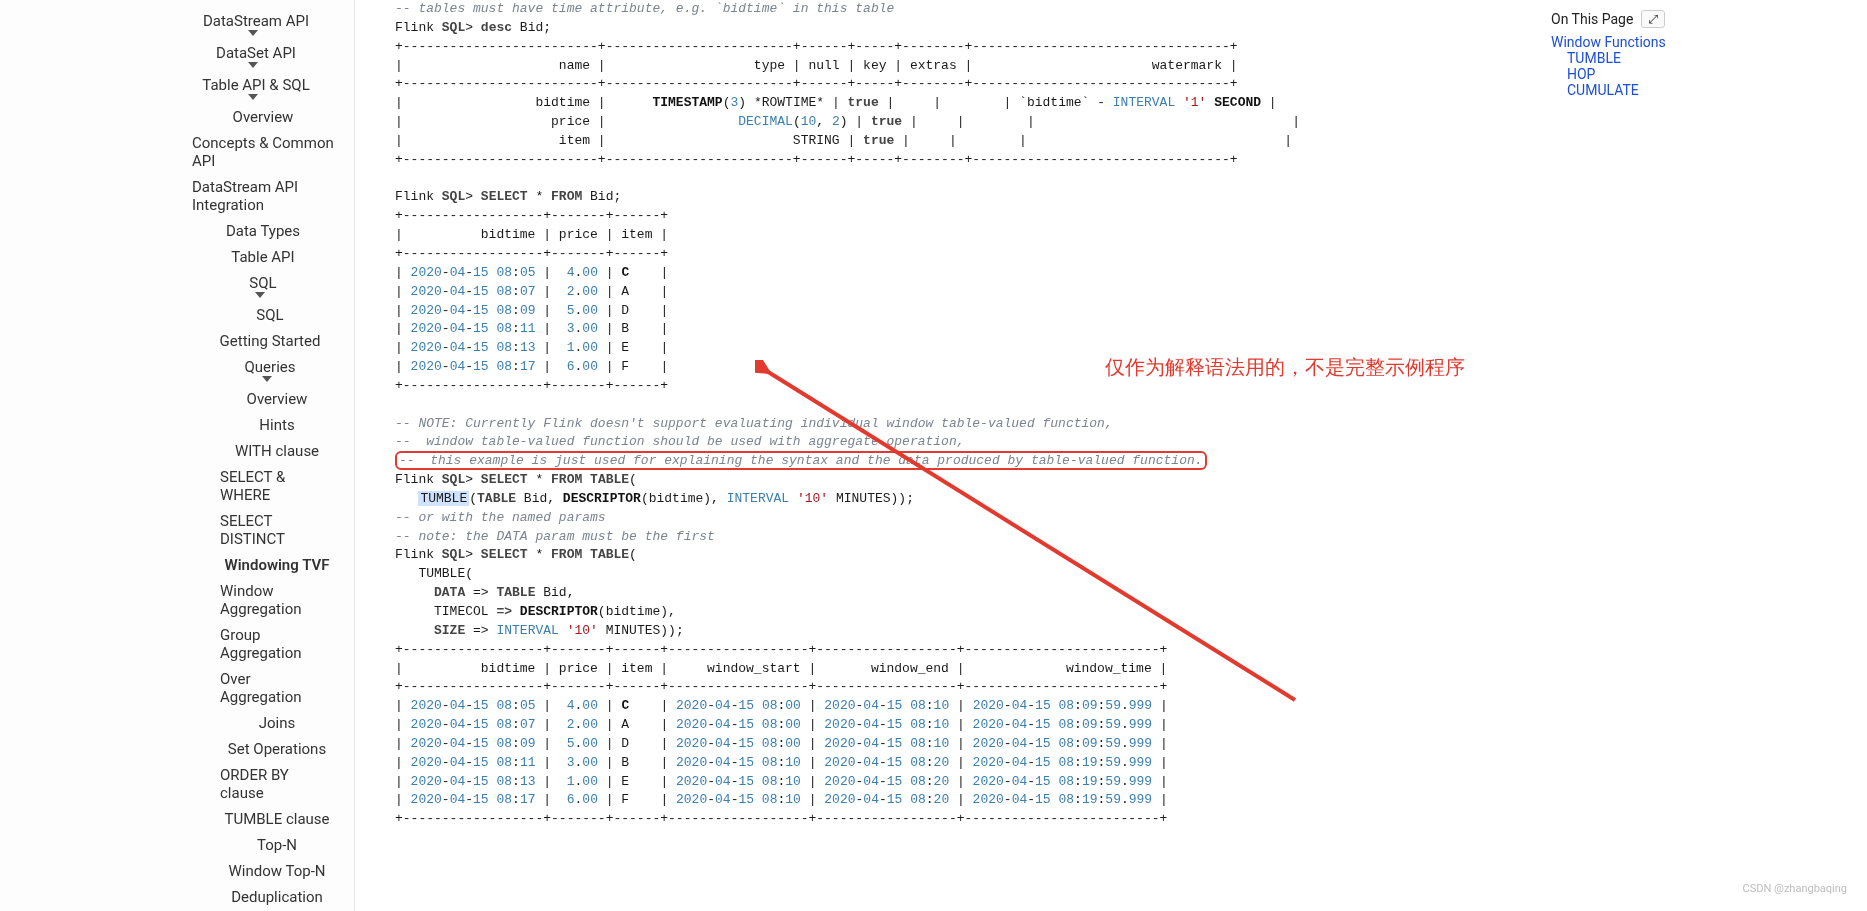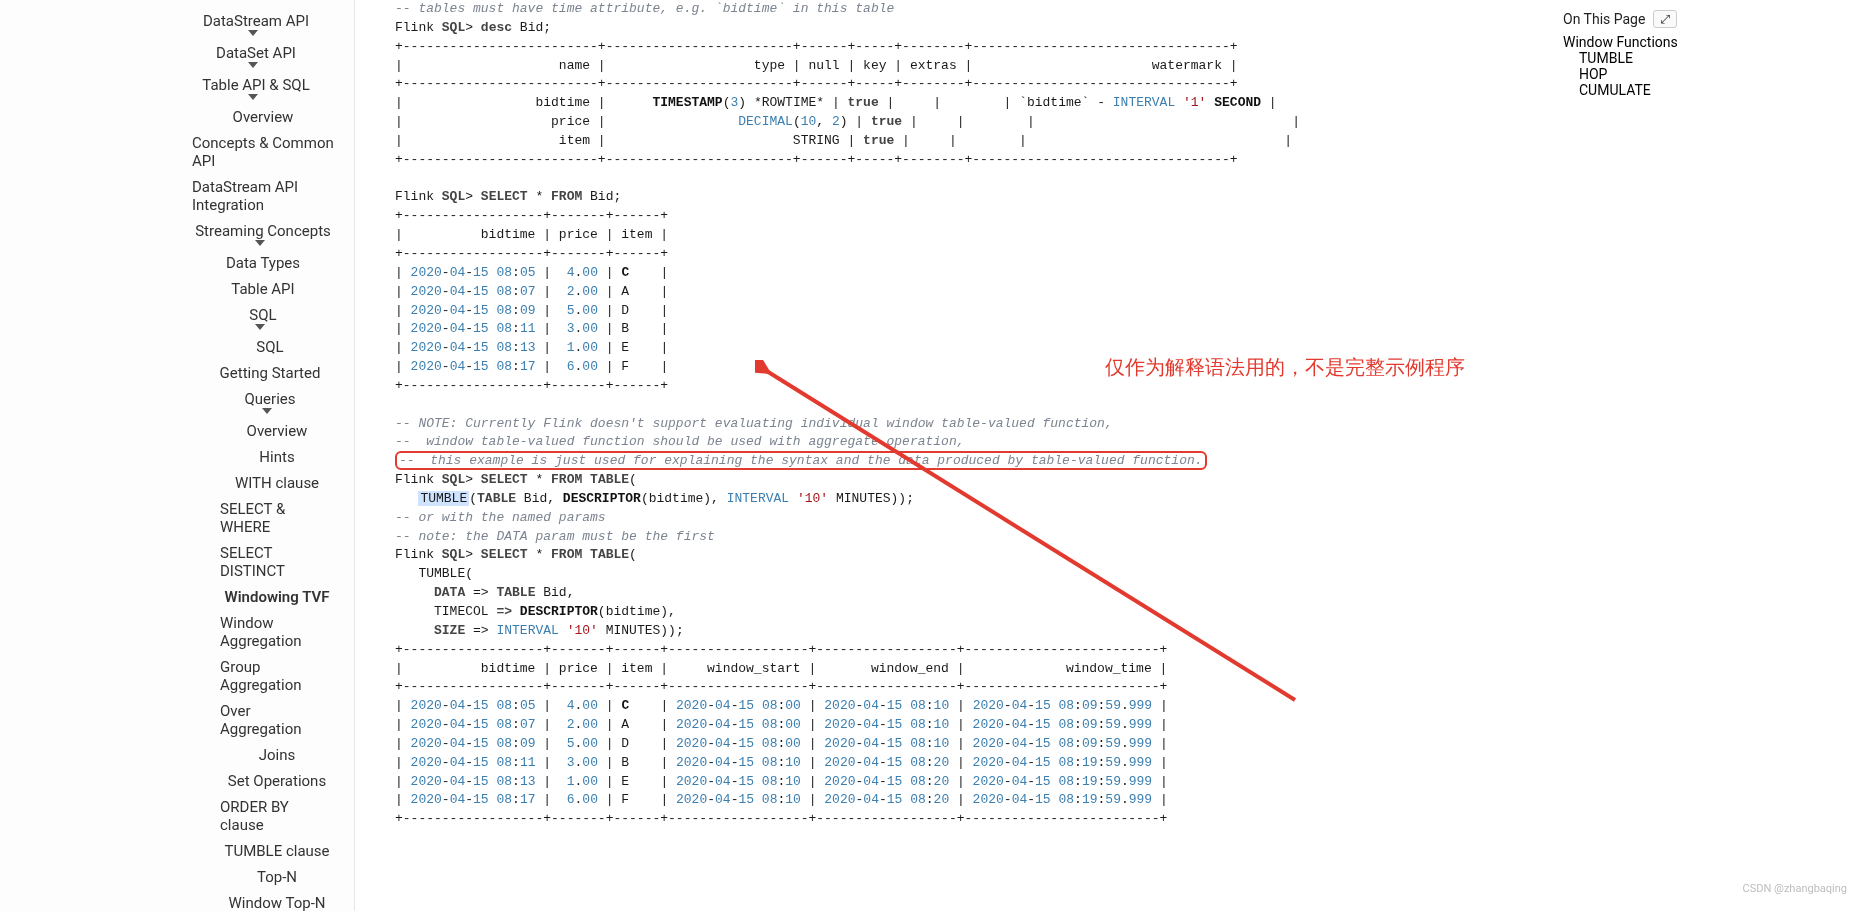--- a/index.html
+++ b/index.html
@@ -16,25 +16,25 @@
     .main { flex: 1; padding: 0 20px 40px 40px; position: relative; }
     .code-block { font-family: Liberation Mono, monospace; font-size: 13px; white-space: pre; line-height: 1.45; color: #1a1a1a; overflow-x: auto; margin-top: 0; }
     .kw { color: #444; font-weight: 600; }
     .ty { color: #111; font-weight: 600; }
     .fn { color: #3b7fb0; }
     .num { color: #3b7fb0; }
     .str { color: #a6161d; }
     .com { color: #7b8490; font-style: italic; }
     .hl { background: #cfe3ff; padding: 0 2px; }
     .redbox { border: 2px solid #e23a2e; border-radius: 6px; padding: 0 2px; }
-    .toc { position: fixed; right: 24px; top: 10px; width: 280px; margin-left: 11px; }
+    .toc { position: fixed; right: 36px; top: 10px; width: 280px; margin-left: 11px; }
     .toc-head { display: flex; align-items: center; gap: 8px; color: #222; font-size: 14px; }
     .toc-btn { border: 1px solid #ccc; border-radius: 3px; padding: 1px 6px; background: #fafafa; font-size: 12px; }
     .toc ul { list-style: none; margin-top: 6px; }
-    .toc a { color: #000000; text-decoration: none; font-size: 14px; }
+    .toc a { color: #1d4ed8; text-decoration: none; font-size: 14px; }
     .toc .sub { padding-left: 16px; }
     .annot { position: absolute; left: 750px; top: 350px; pointer-events: none; }
     .annot-text { position: absolute; left: 0; top: 4px; color: #e23a2e; font-size: 20px; white-space: nowrap; }
     .watermark { position: fixed; right: 20px; bottom: 16px; color: #bdbdbd; font-size: 11px; }
   </style>
 </head>
 <body>
 
 <div class="layout">
   <nav class="sidebar" id="sidebar-root">
@@ -51,24 +51,20 @@
         <span class="caret"></span>
       </div>
       <div class="nav-item lvl2">
         <span>Overview</span>
       </div>
       <div class="nav-item lvl2">
         <span>Concepts &amp; Common API</span>
       </div>
       <div class="nav-item lvl2">
         <span>DataStream API Integration</span>
-      </div>
-      <div class="nav-item lvl2">
-        <span>Streaming Concepts</span>
-        <span class="caret"></span>
       </div>
       <div class="nav-item lvl2">
         <span>Data Types</span>
       </div>
       <div class="nav-item lvl2">
         <span>Table API</span>
       </div>
       <div class="nav-item lvl2">
         <span>SQL</span>
         <span class="caret"></span>

